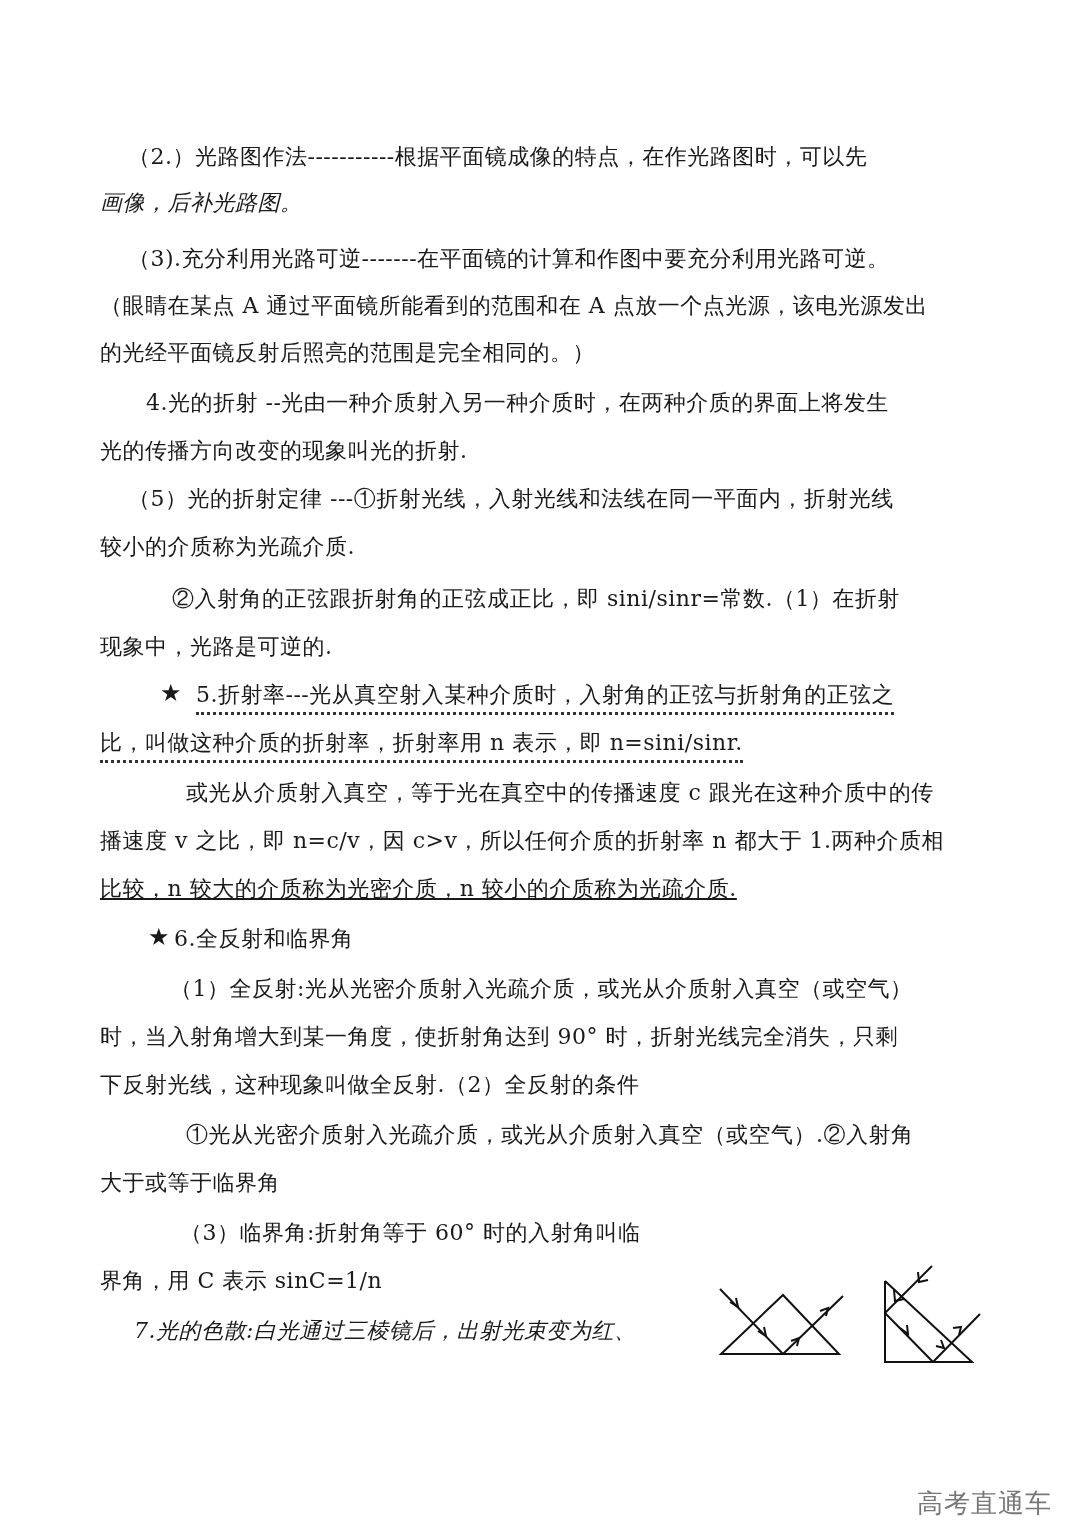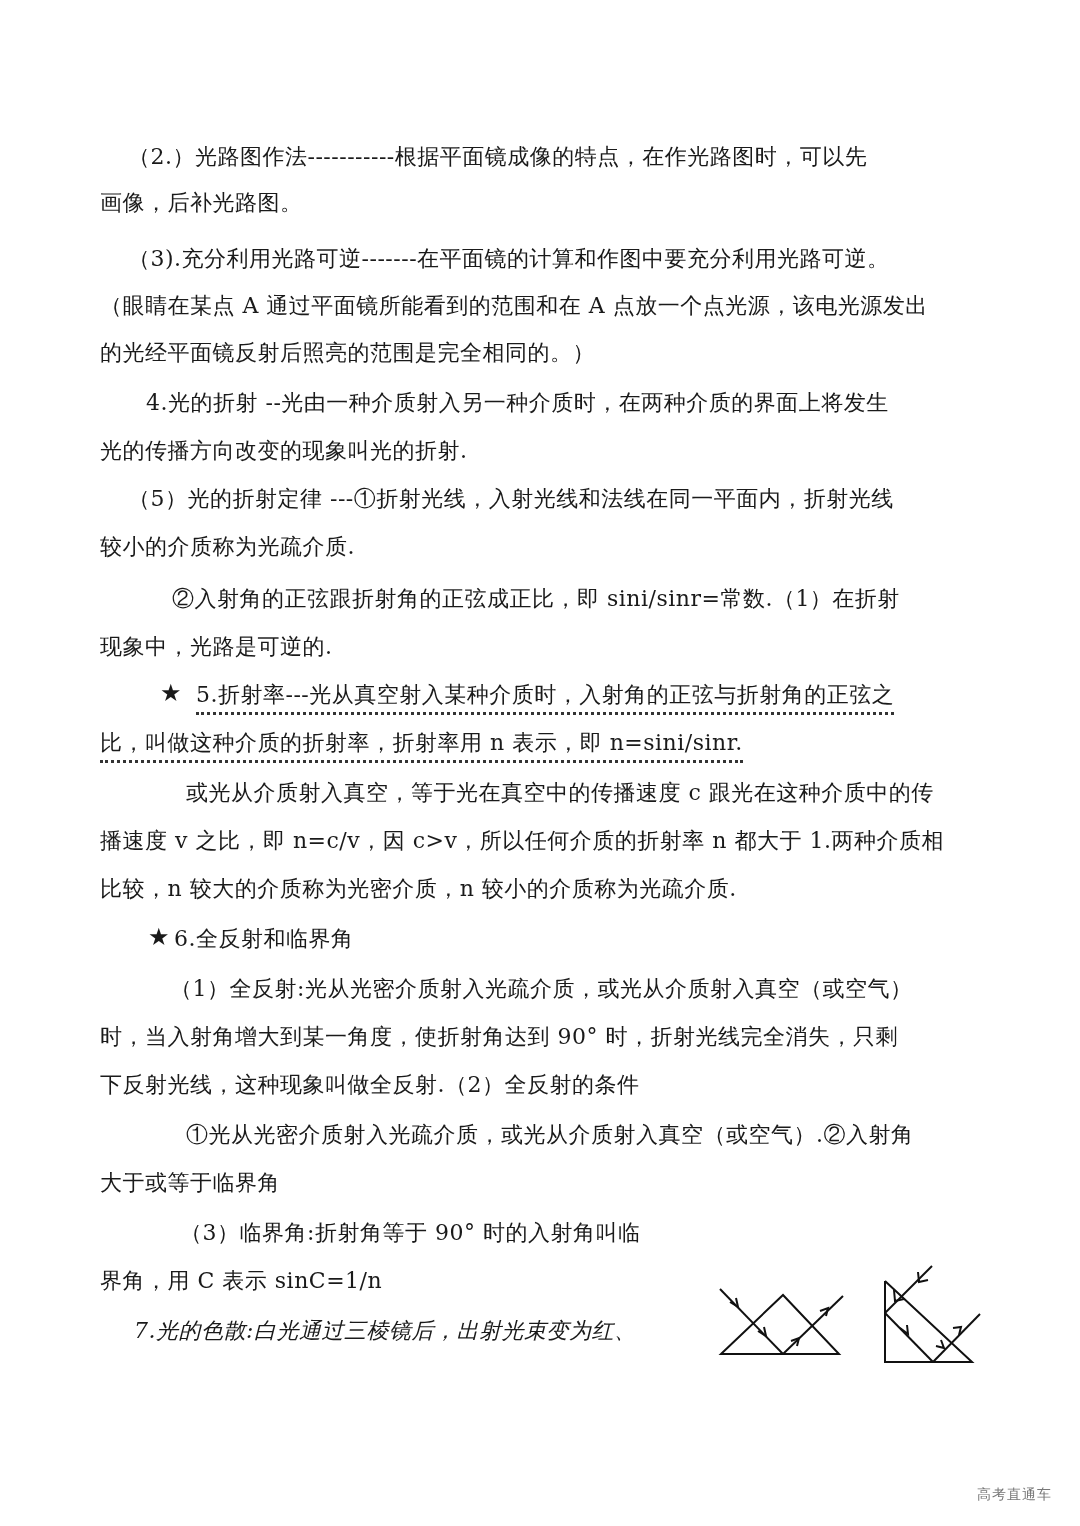--- a/index.html
+++ b/index.html
@@ -5,52 +5,52 @@
   html, body { margin: 0; padding: 0; background: #ffffff; }
   body { width: 1080px; height: 1526px; position: relative; overflow: hidden;
          font-family: "DejaVu Serif", "Liberation Serif", serif; color: #1a1a1a; }
   .page { position: absolute; left: 0; top: 16px; width: 1080px; height: 1354px; }
   .line { position: absolute; font-size: 22px; line-height: 30px; white-space: nowrap; letter-spacing: 0.5px; }
   .dotted { border-bottom: 3px dotted #333; padding-bottom: 2px; }
   .star { font-family: "DejaVu Sans", sans-serif; font-size: 24px; }
   .pagenum { position: absolute; top: 1396px; left: 0; width: 1080px; text-align: center;
              font-family: "Liberation Serif", serif; font-weight: bold; font-size: 18px; }
   .watermark { position: absolute; top: 1470px; right: 28px; font-family: "DejaVu Sans", sans-serif;
-               font-size: 14px; color: #777; letter-spacing: 1px; }
+               font-size: 26px; color: #777; letter-spacing: 1px; }
   svg.fig { position: absolute; }
 </style>
 </head>
 <body>
 
 <div class="page">
 
   <div id="lines">
       <div class="line" style="left: 128px; top: 126px;">（2.）光路图作法-----------根据平面镜成像的特点，在作光路图时，可以先</div>
-      <div class="line" style="left: 100px; top: 172px;">画像，后补光路图。</div>
+      <div class="line" style="left: 100px; top: 172px; font-style: italic;">画像，后补光路图。</div>
       <div class="line" style="left: 128px; top: 228px;">（3).充分利用光路可逆-------在平面镜的计算和作图中要充分利用光路可逆。</div>
       <div class="line" style="left: 100px; top: 275px;">（眼睛在某点 A 通过平面镜所能看到的范围和在 A 点放一个点光源，该电光源发出</div>
       <div class="line" style="left: 100px; top: 322px;">的光经平面镜反射后照亮的范围是完全相同的。）</div>
       <div class="line" style="left: 146px; top: 372px;">4.光的折射 --光由一种介质射入另一种介质时，在两种介质的界面上将发生</div>
       <div class="line" style="left: 100px; top: 420px;">光的传播方向改变的现象叫光的折射.</div>
       <div class="line" style="left: 128px; top: 468px;">（5）光的折射定律 ---①折射光线，入射光线和法线在同一平面内，折射光线</div>
       <div class="line" style="left: 100px; top: 516px;">较小的介质称为光疏介质.</div>
       <div class="line" style="left: 172px; top: 568px;">②入射角的正弦跟折射角的正弦成正比，即 sini/sinr=常数.（1）在折射</div>
       <div class="line" style="left: 100px; top: 616px;">现象中，光路是可逆的.</div>
       <div class="line dotted" style="left: 196px; top: 664px;">5.折射率---光从真空射入某种介质时，入射角的正弦与折射角的正弦之</div>
       <div class="line dotted" style="left: 100px; top: 712px;">比，叫做这种介质的折射率，折射率用 n 表示，即 n=sini/sinr.</div>
       <div class="line" style="left: 186px; top: 762px;">或光从介质射入真空，等于光在真空中的传播速度 c 跟光在这种介质中的传</div>
       <div class="line" style="left: 100px; top: 810px;">播速度 v 之比，即 n=c/v，因 c&gt;v，所以任何介质的折射率 n 都大于 1.两种介质相</div>
-      <div class="line" style="left: 100px; top: 858px;">比较，n 较大的介质称为光密介质，n 较小的介质称为光疏介质.</div>
+      <div class="line" style="left: 100px; top: 858px; text-decoration: underline;">比较，n 较大的介质称为光密介质，n 较小的介质称为光疏介质.</div>
       <div class="line" style="left: 174px; top: 908px;">6.全反射和临界角</div>
       <div class="line" style="left: 170px; top: 958px;">（1）全反射:光从光密介质射入光疏介质，或光从介质射入真空（或空气）</div>
       <div class="line" style="left: 100px; top: 1006px;">时，当入射角增大到某一角度，使折射角达到 90° 时，折射光线完全消失，只剩</div>
       <div class="line" style="left: 100px; top: 1054px;">下反射光线，这种现象叫做全反射.（2）全反射的条件</div>
       <div class="line" style="left: 186px; top: 1104px;">①光从光密介质射入光疏介质，或光从介质射入真空（或空气）.②入射角</div>
       <div class="line" style="left: 100px; top: 1152px;">大于或等于临界角</div>
-      <div class="line" style="left: 180px; top: 1202px;">（3）临界角:折射角等于 90° 时的入射角叫临</div>
+      <div class="line" style="left: 180px; top: 1202px;">（3）临界角:折射角等于 60° 时的入射角叫临</div>
       <div class="line" style="left: 100px; top: 1250px;">界角，用 C 表示 sinC=1/n</div>
       <div class="line" style="left: 134px; top: 1300px; font-style: italic;">7.光的色散:白光通过三棱镜后，出射光束变为红、</div>
     </div>
   <div id="stars">
       <div class="line star" style="left: 160px; top: 662px;">★</div>
       <div class="line star" style="left: 148px; top: 906px;">★</div>
     </div>
 
   <svg class="fig" x="0" y="0" width="150" height="100" style="left:710px; top:1255px;" viewBox="0 0 150 100">
     <g stroke="#111" stroke-width="2" fill="none">

